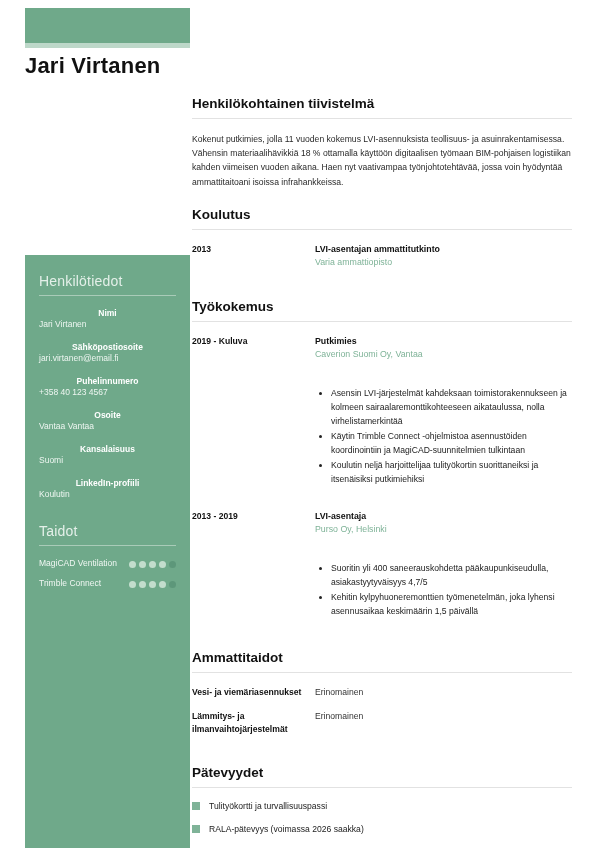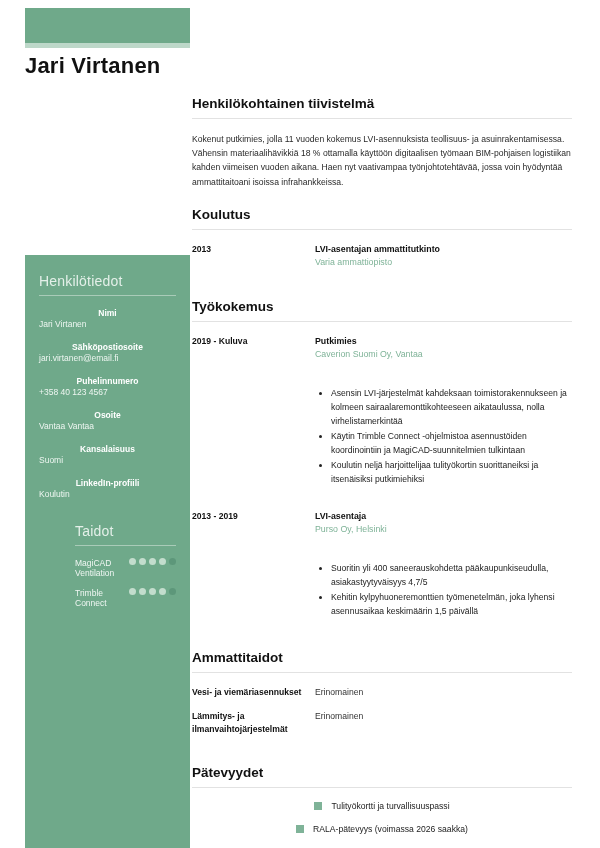--- a/index.html
+++ b/index.html
@@ -51,21 +51,21 @@
     position: absolute;
     left: 25px;
     top: 255px;
     width: 165px;
     height: 593px;
     background: #6fa98a;
     box-sizing: border-box;
     padding: 18px 14px 21px 14px;
     color: #ffffff;
   }
-  .sb-section + .sb-section { margin-top: 22px; margin-left: 36px; }
+  .sb-section + .sb-section { margin-top: 22px; }
   .sb-title {
     font-size: 14px;
     font-weight: normal;
     color: #e4f0e9;
     margin: 0 0 6px 0;
     letter-spacing: 0.2px;
   }
   .sb-rule {
     height: 1px;
     background: #a9cbb8;
@@ -82,21 +82,21 @@
   .sb-value {
     font-size: 8.5px;
     font-weight: normal;
     color: #eef6f1;
     line-height: 1.35;
   }
 
   
   .skill-row {
     display: flex;
-    align-items: flex-start;
+    align-items: flex-end;
     justify-content: space-between;
     margin-bottom: 10px;
   }
   .skill-name {
     font-size: 8.5px;
     color: #f0f7f3;
     padding-right: 6px;
   }
   .dots { display: flex; gap: 3px; flex: none; }
   .dot {
@@ -188,21 +188,20 @@
     font-size: 8.6px;
     color: #333333;
     line-height: 1.5;
   }
 
   
   .qual {
     display: flex;
     align-items: center;
     margin-bottom: 13px;
-    justify-content: center;
   }
   .qual-marker {
     width: 8px; height: 8px;
     background: #7fb398;
     margin-right: 9px;
     flex: none;
   }
   .qual-text {
     font-size: 8.6px;
     color: #222222;

